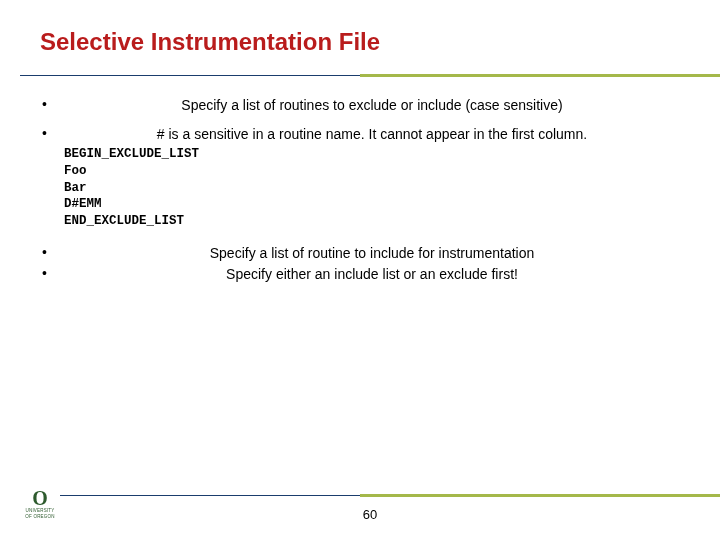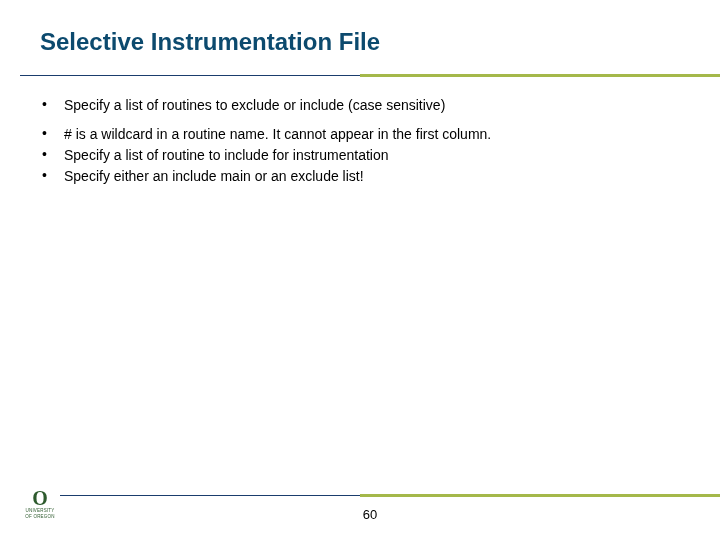--- a/index.html
+++ b/index.html
@@ -11,21 +11,21 @@
     position: relative;
     overflow: hidden;
   }
   .slide {
     width: 100%;
     height: 100%;
     padding: 28px 40px 0 40px;
     position: relative;
   }
   .title {
-    color: #0c4a6e;
+    color: #b91c1c;
     font-size: 24px;
     font-weight: bold;
     margin-bottom: 18px;
   }
   .title-rule {
     position: relative;
     height: 4px;
     margin-bottom: 18px;
   }
   .title-rule .thin {
@@ -54,20 +54,21 @@
   }
   .dot {
     width: 24px;
     flex-shrink: 0;
     text-align: left;
     padding-left: 2px;
   }
   .bullet-text {
     flex: 1;
     line-height: 1.35;
+    text-align: center;
   }
   .code-block {
     font-family: "Courier New", Courier, monospace;
     font-size: 12.5px;
     font-weight: bold;
     margin-left: 24px;
     margin-top: 2px;
     margin-bottom: 14px;
     white-space: pre;
     line-height: 1.35;
@@ -141,31 +142,36 @@
 
   <div class="content">
 
     <div class="bullet-row">
       <div class="dot">•</div>
       <div class="bullet-text">Specify a list of routines to exclude or include (case sensitive)</div>
     </div>
 
     <div class="bullet-row" style="margin-bottom:2px;">
       <div class="dot">•</div>
-      <div class="bullet-text"># is a wildcard in a routine name. It cannot appear in the first column.</div>
+      <div class="bullet-text"># is a sensitive in a routine name. It cannot appear in the first column.</div>
     </div>
+    <div class="code-block">BEGIN_EXCLUDE_LIST
+Foo
+Bar
+D#EMM
+END_EXCLUDE_LIST</div>
 
     <div class="bullet-row" style="margin-bottom:2px;">
       <div class="dot">•</div>
       <div class="bullet-text">Specify a list of routine to include for instrumentation</div>
     </div>
 
     <div class="bullet-row">
       <div class="dot">•</div>
-      <div class="bullet-text">Specify either an include main or an exclude list!</div>
+      <div class="bullet-text">Specify either an include list or an exclude first!</div>
     </div>
 
   </div>
 
   <div class="footer">
     <div class="logo">
       <div class="logo-o">O</div>
       <div class="logo-text">UNIVERSITY</div>
       <div class="logo-text">OF OREGON</div>
     </div>

